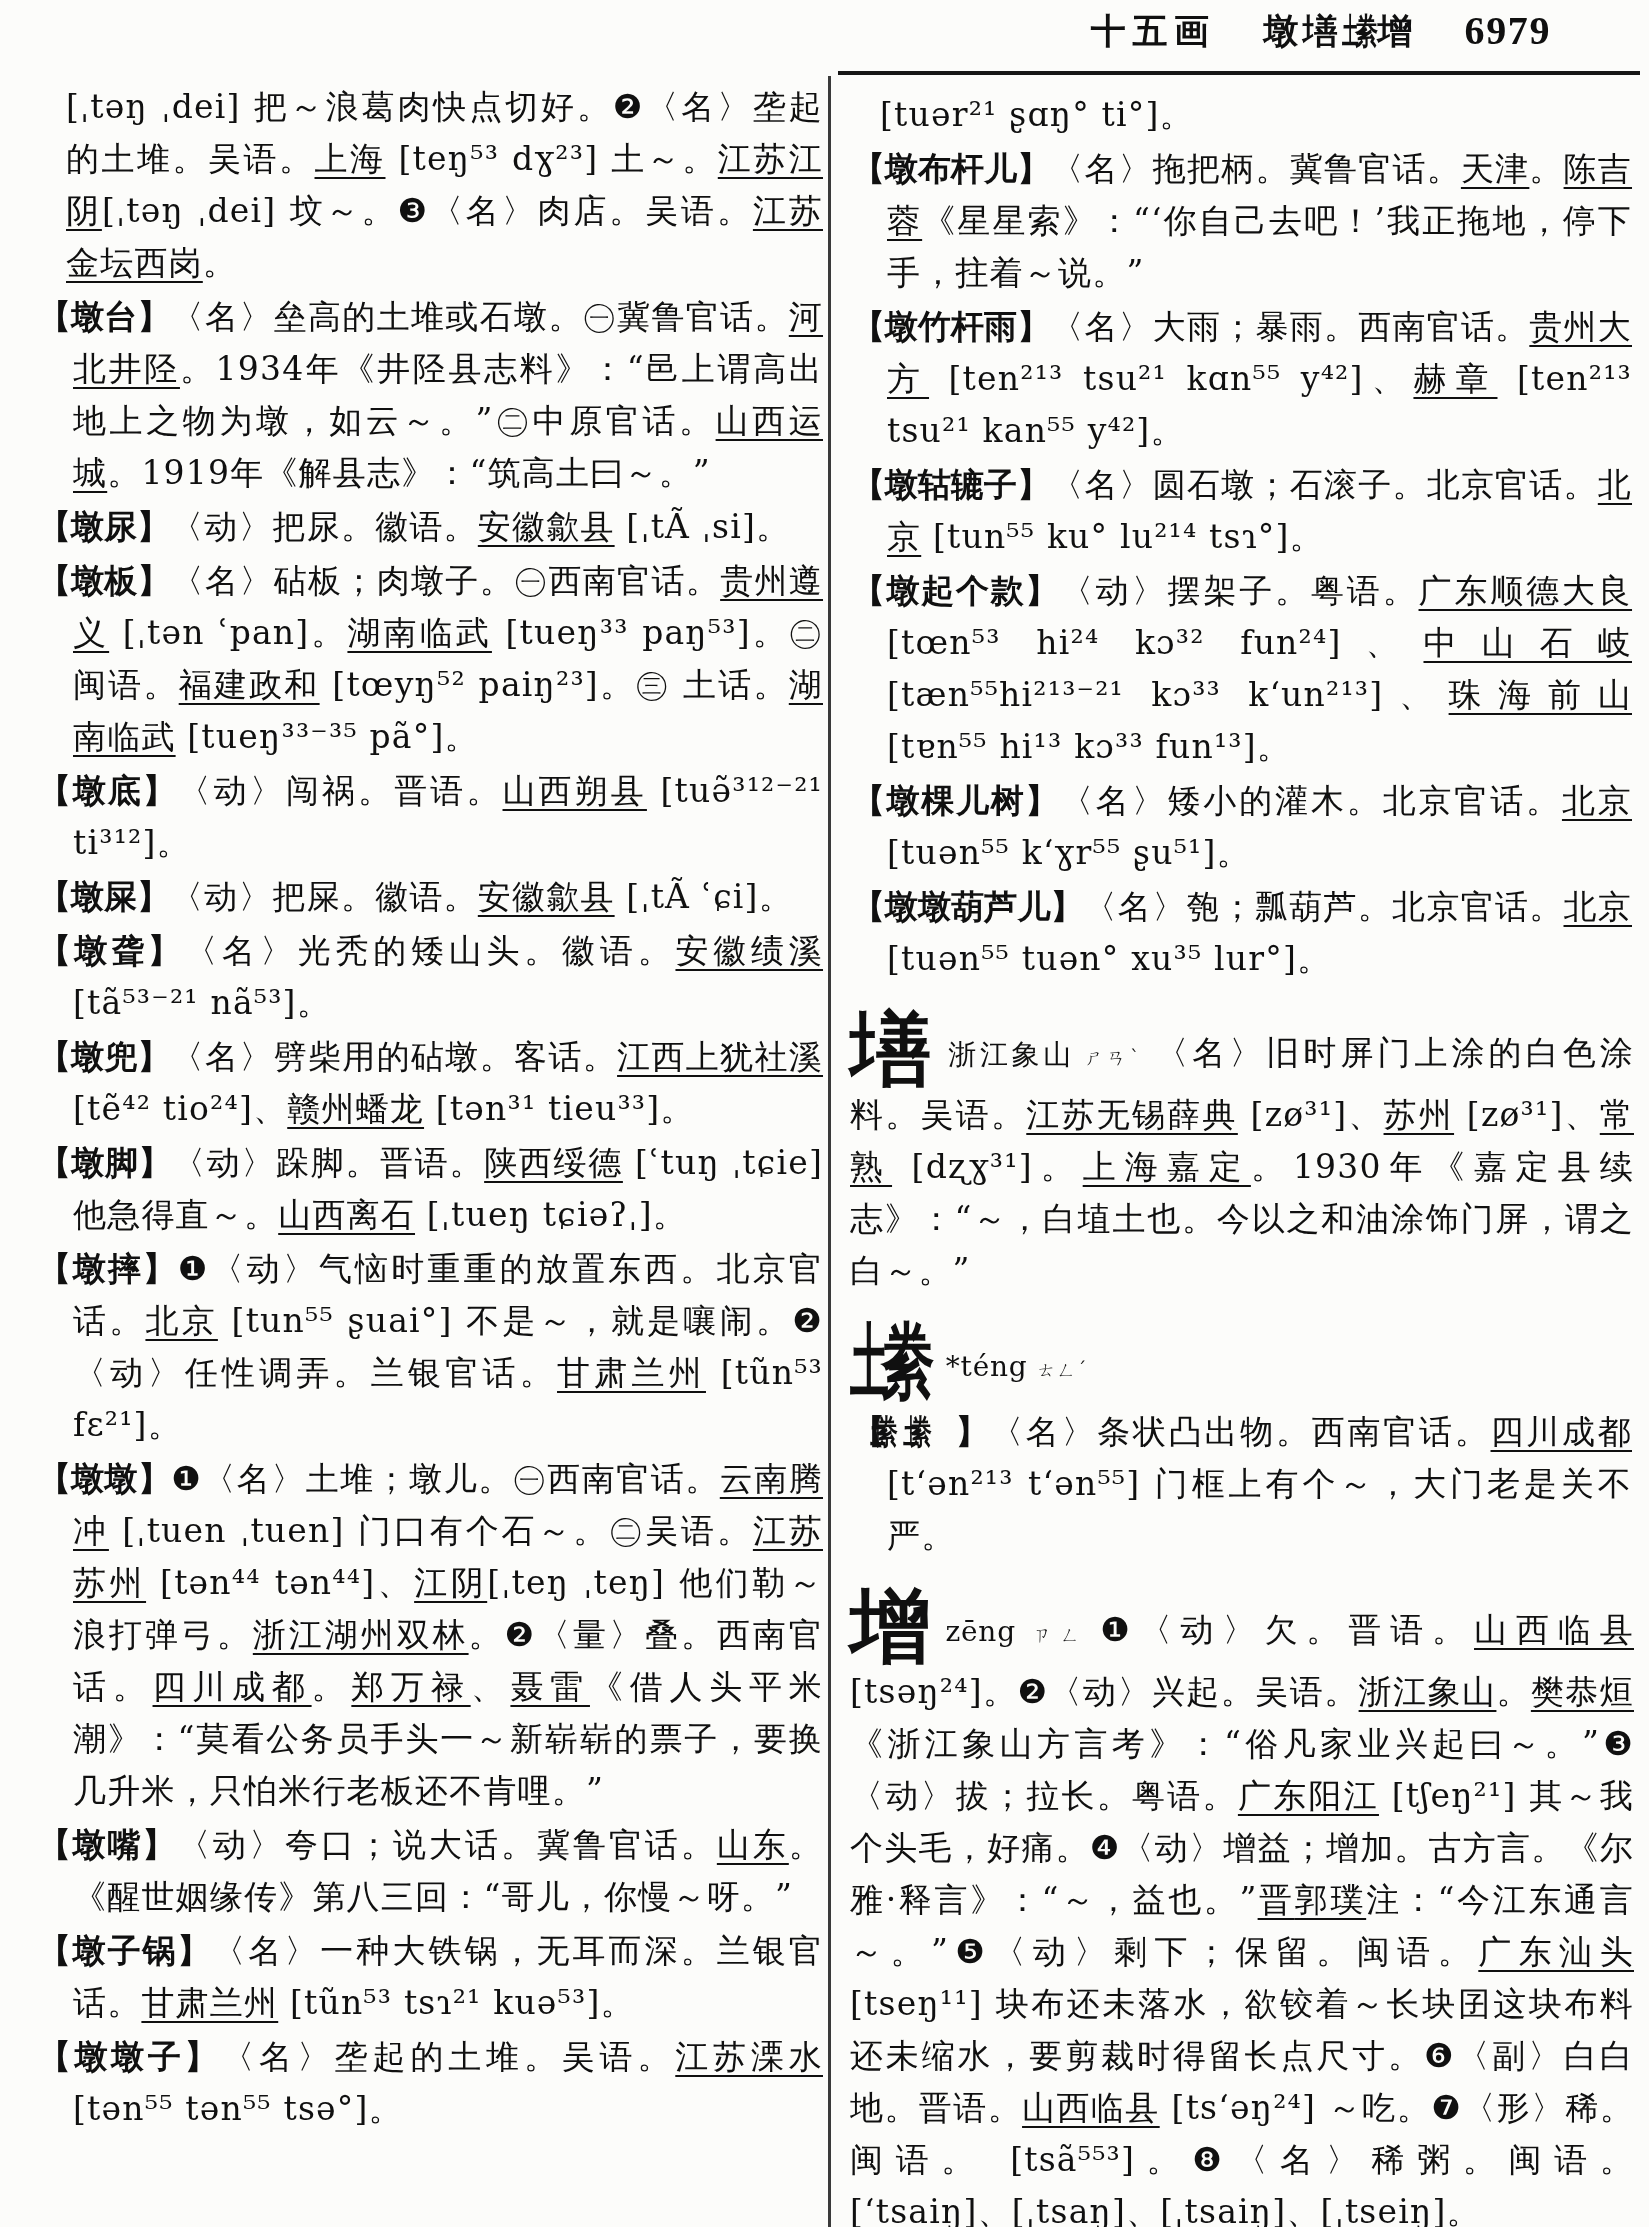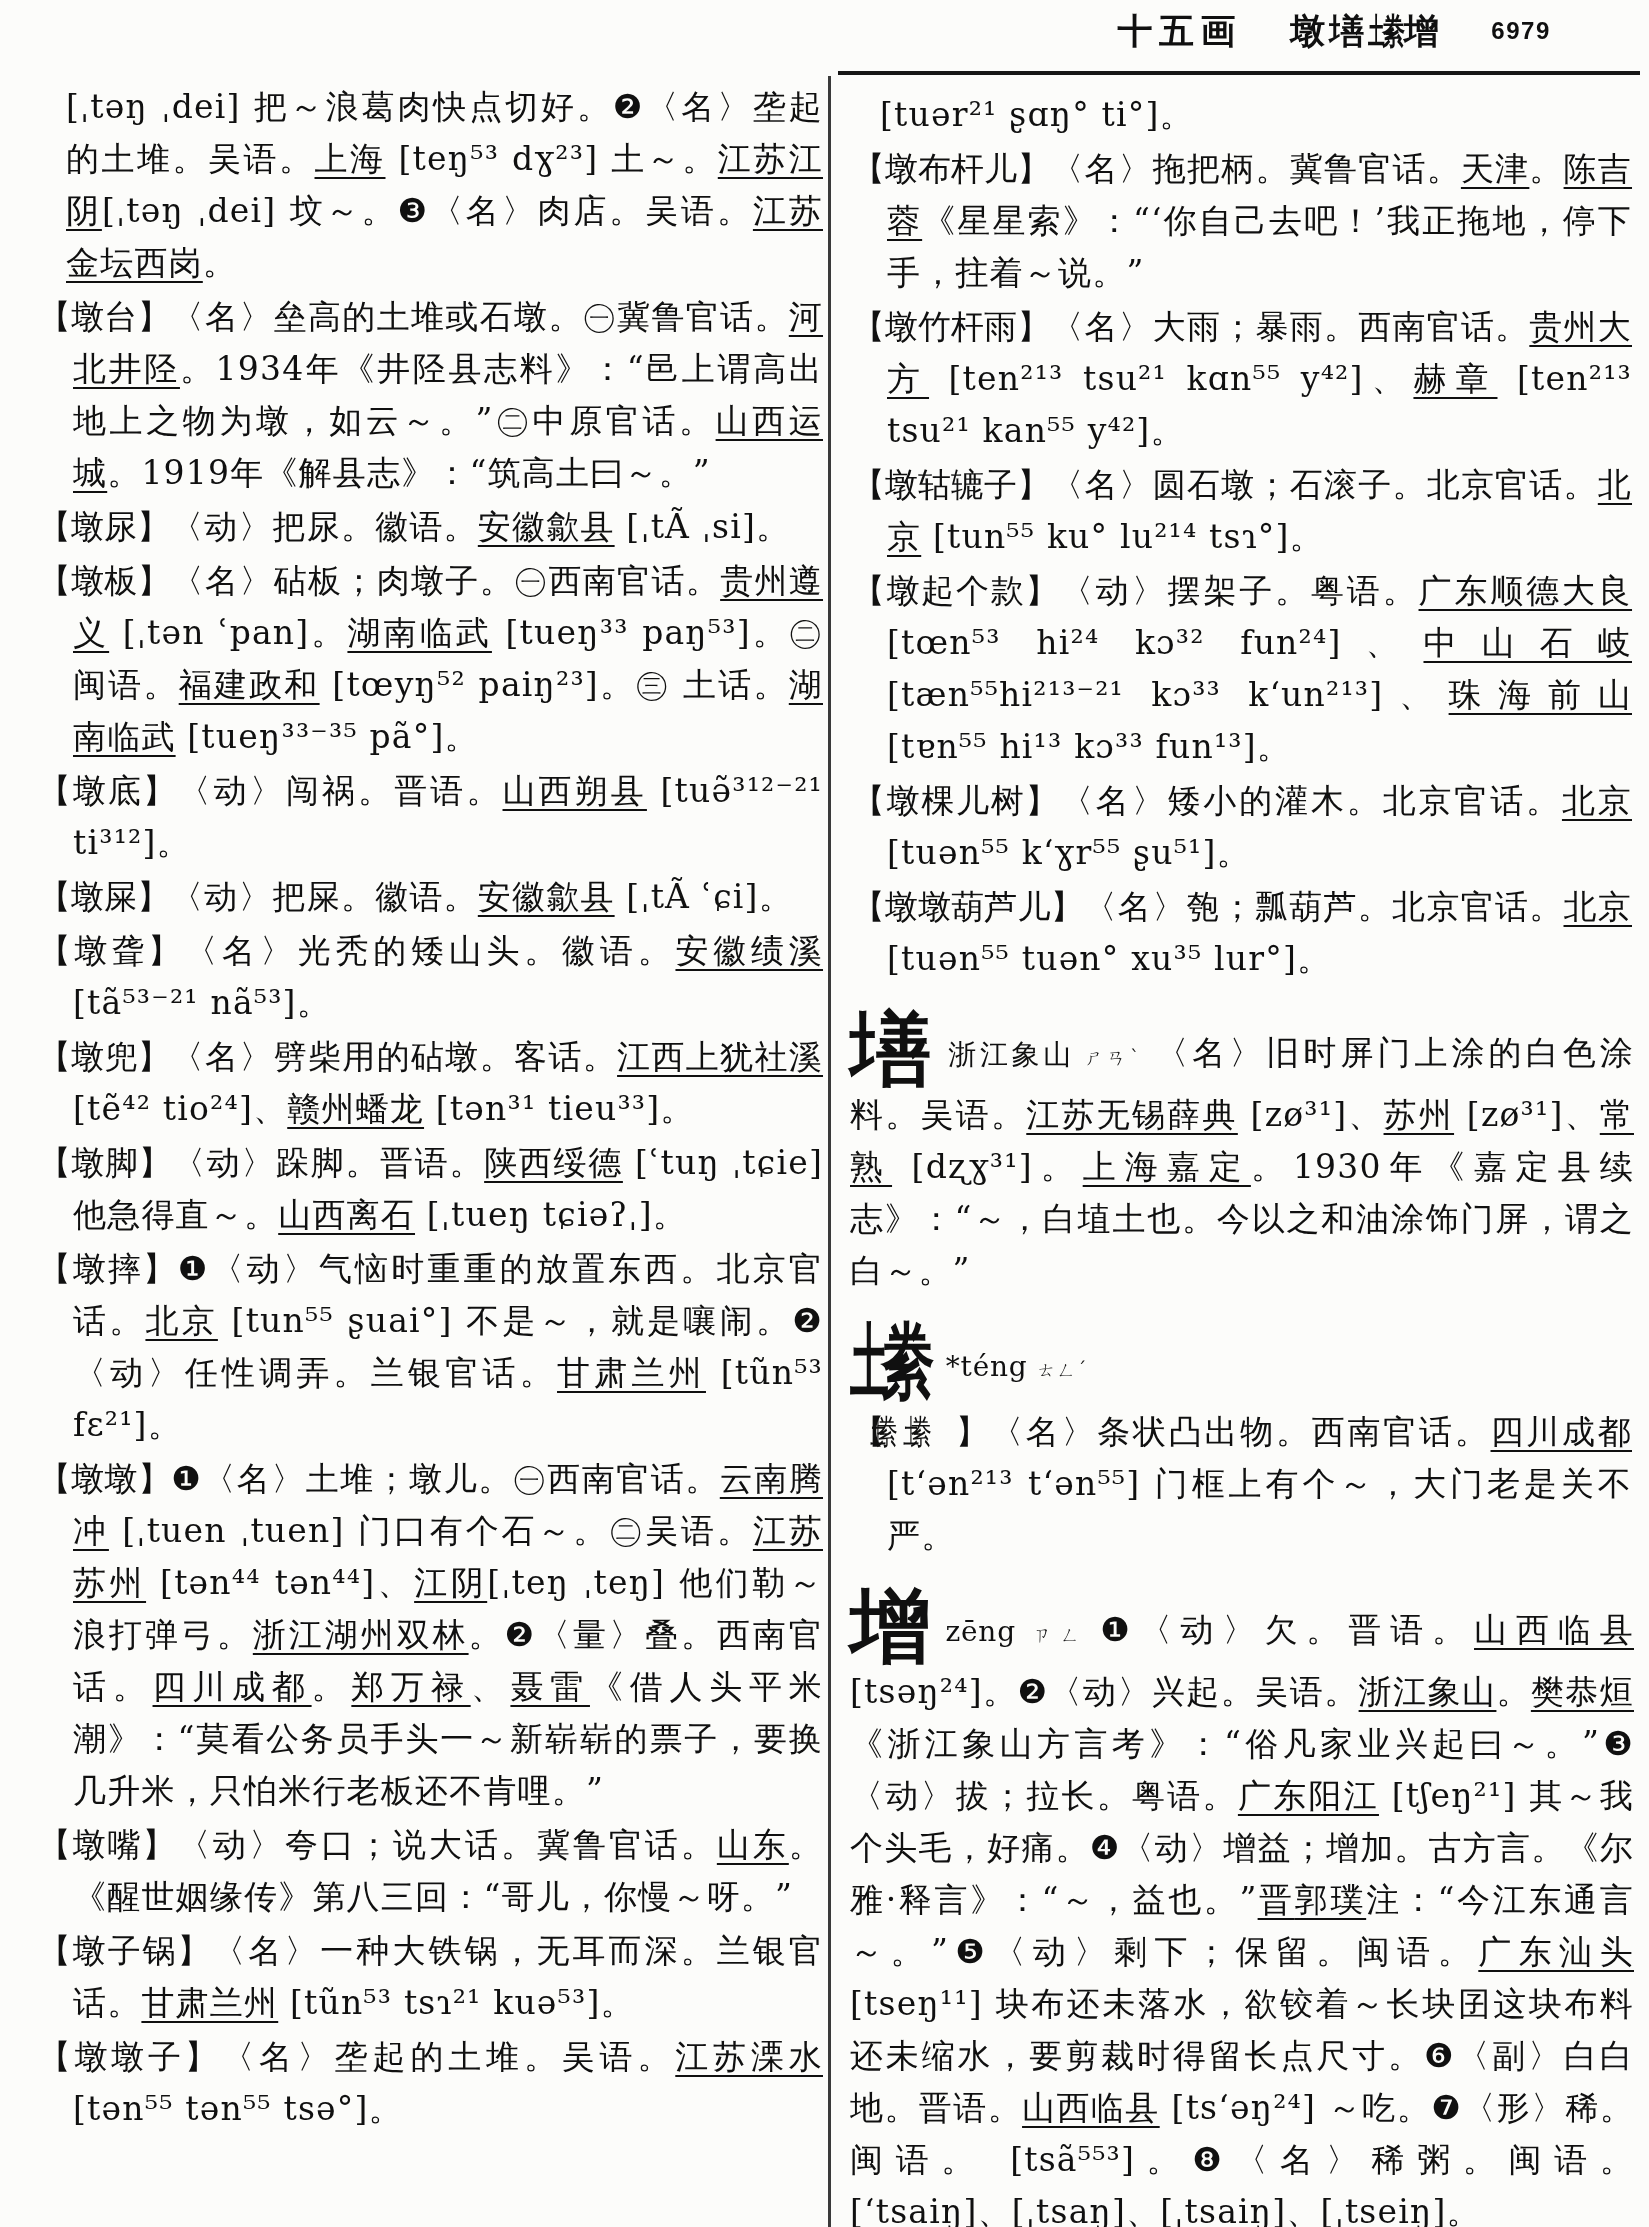--- a/index.html
+++ b/index.html
@@ -14,38 +14,38 @@
   }
   
   .header{
     position:absolute;top:11.5px;left:0;right:99px;
     display:flex;justify-content:flex-end;align-items:center;gap:48px;
     font-family:"DejaVu Sans","Liberation Sans",sans-serif;
     font-weight:700;font-size:35px;line-height:38px;
   }
   .header .sec{letter-spacing:6.6px;}
   .header .chars{letter-spacing:4.1px;}
-  .header .pg{font-family:Liberation Sans, sans-serif;font-size:24px;letter-spacing:1.6px;}
+  .header .pg{font-family:Liberation Serif, serif;font-size:40px;letter-spacing:1.6px;}
   
   .toprule{position:absolute;left:838px;top:71px;width:802px;height:4.1px;background:#161616;}
   .vrule{position:absolute;left:828px;top:76px;width:2.5px;height:2152px;background:#3a3a3a;}
   
   .col{
     position:absolute;top:79px;width:789px;
     font-size:33px;line-height:52px;letter-spacing:1.2px;
     text-align:justify;
   }
   .col-left{left:36px;}
   .col-right{left:850px;top:87px;width:784px;}
   p.entry,p.cont{margin:2px;}
   p.entry{padding-left:35px;text-indent:-35px;}
   p.cont{padding-left:28px;text-indent:0;}
   .hw{
     font-family:"DejaVu Sans","Liberation Sans",sans-serif;
-    font-weight:400;letter-spacing:0;
+    font-weight:700;letter-spacing:0;
   }
   u{text-decoration:underline;text-underline-offset:6.6px;text-decoration-thickness:2.1px;}
   
   p.bigrow{margin:23px 0 5px 0;padding:0;text-indent:0;}
   .bigchar{
     font-size:81px;font-weight:700;line-height:1;
     display:inline-block;vertical-align:-13.2px;margin-right:13.2px;
   }
   .py{font-size:28px;letter-spacing:0.8px;margin-right:10px;}
   .zy{font-size:18px;letter-spacing:1.6px;margin-right:11.5px;}

